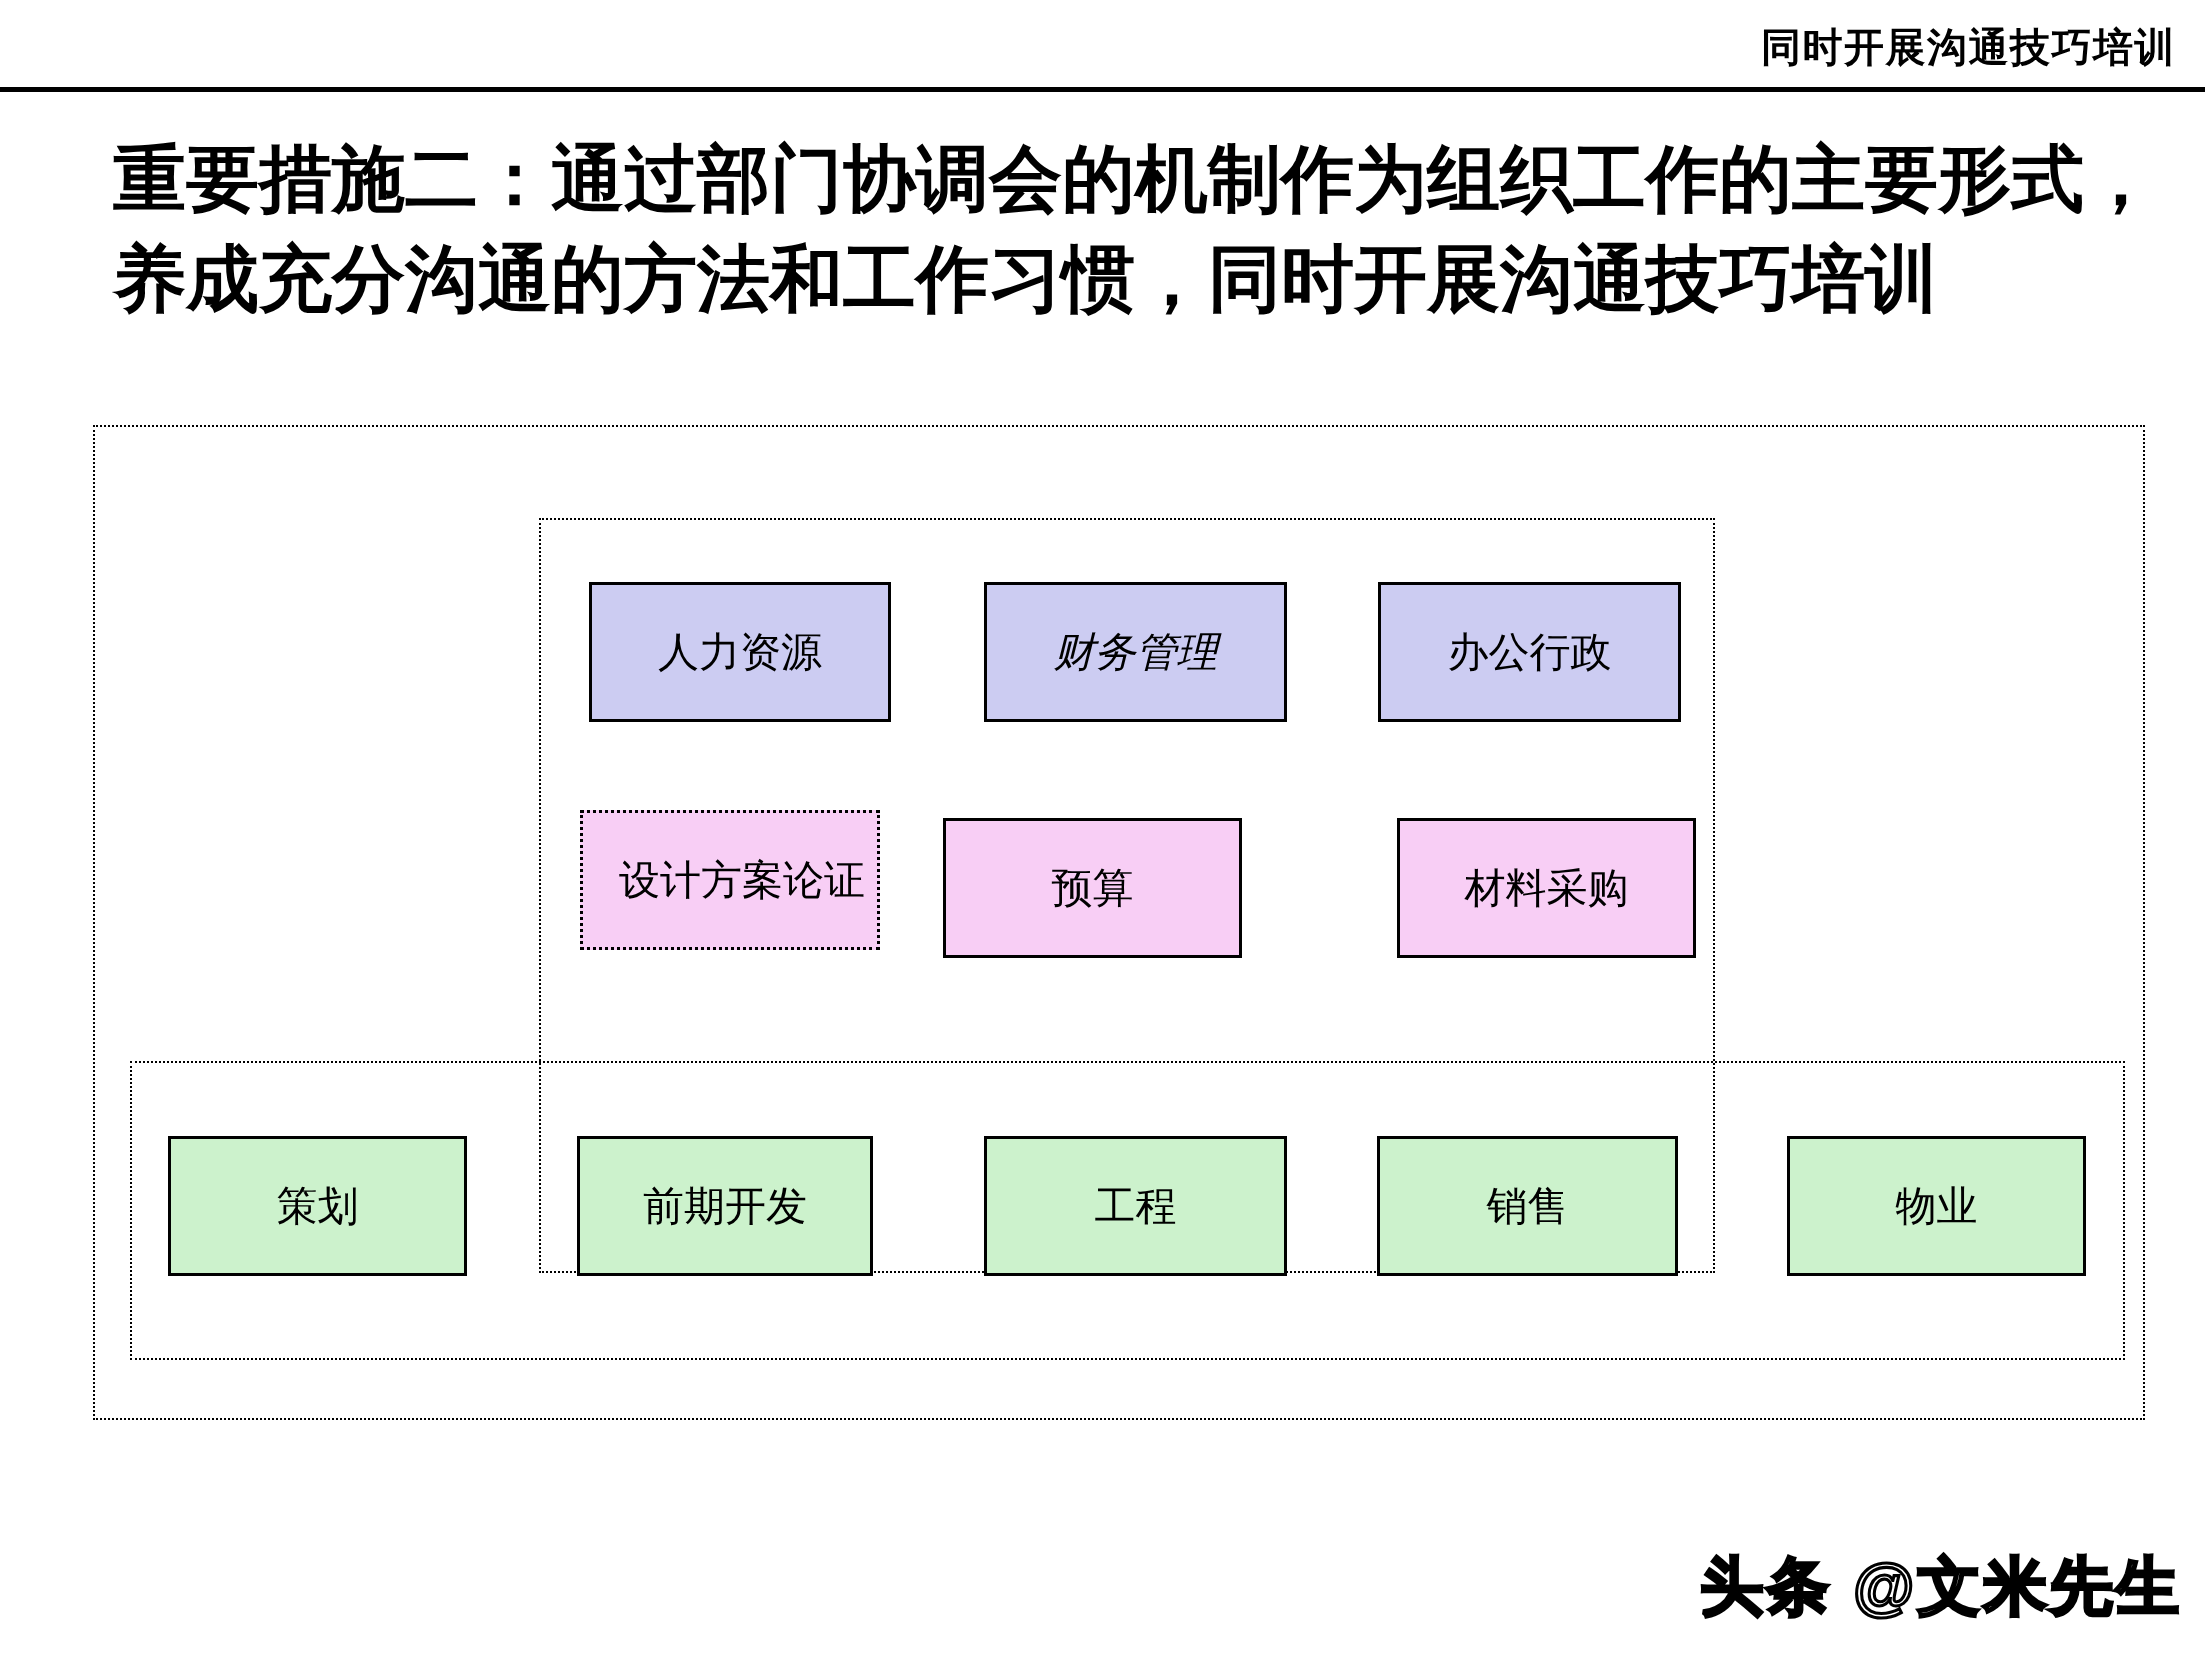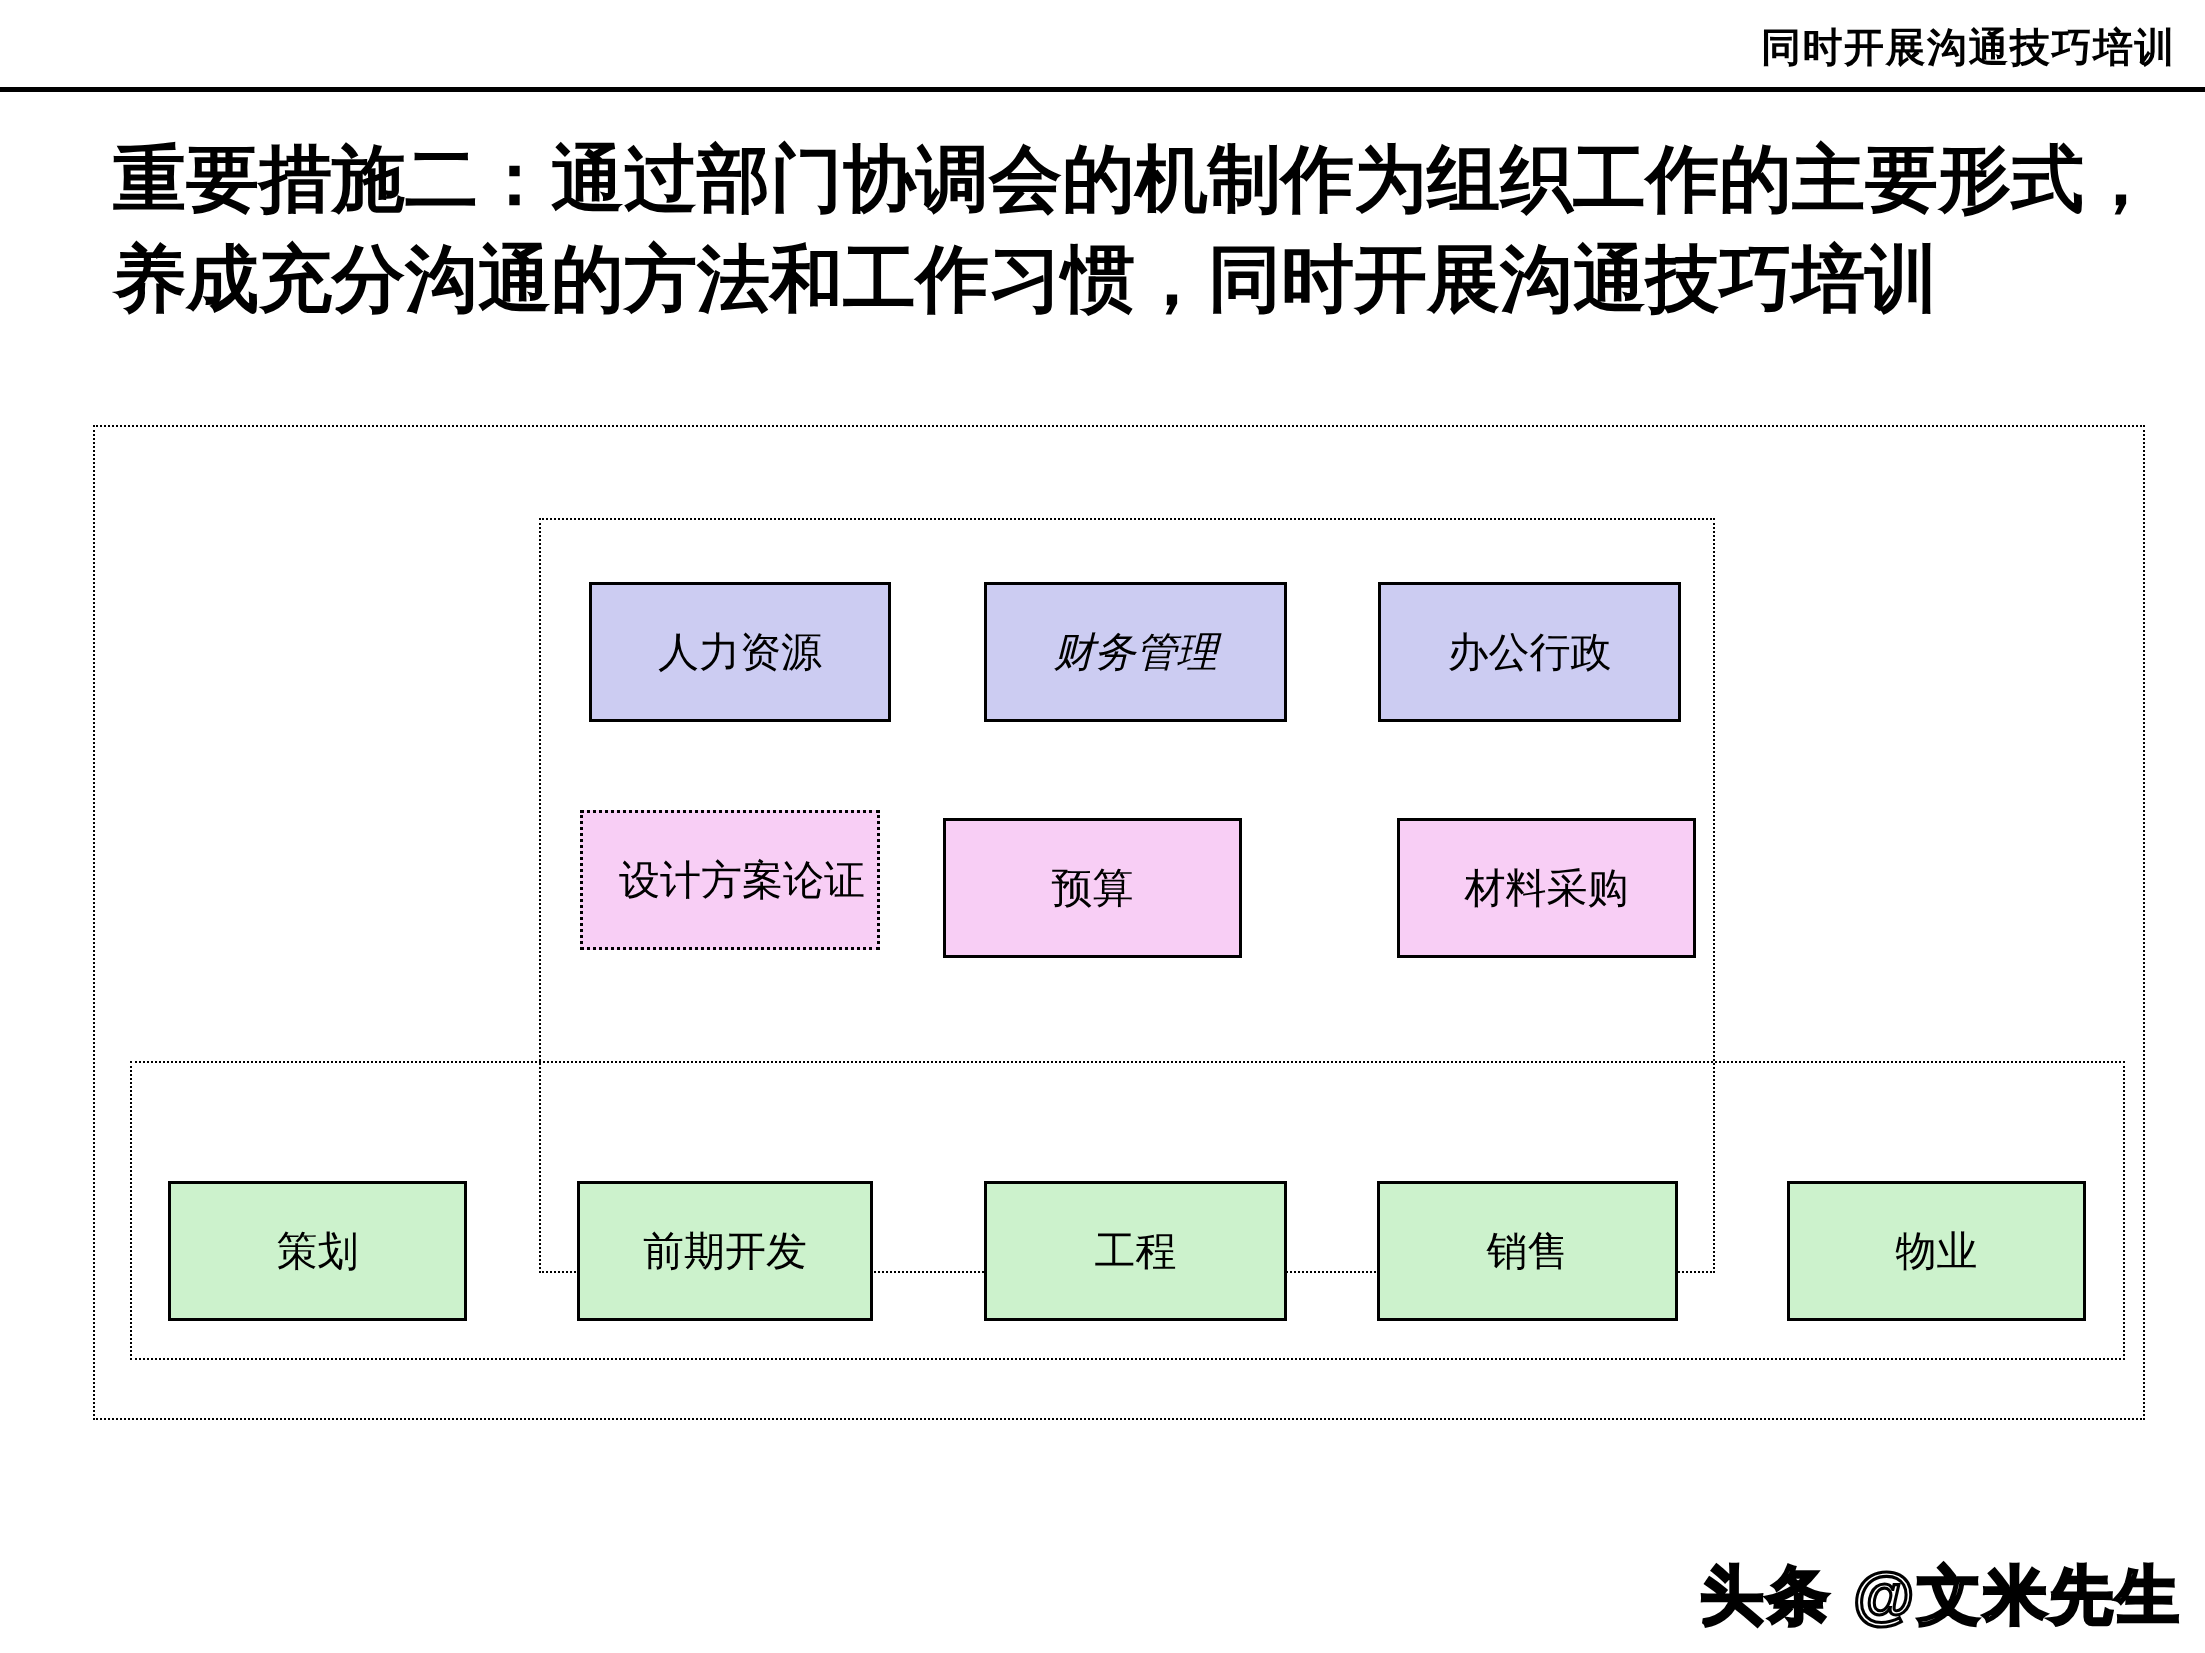--- a/index.html
+++ b/index.html
@@ -64,21 +64,21 @@
     height: 140px;
     border: 3.1px solid #000;
     display: flex;
     align-items: center;
     justify-content: center;
     font-size: 41px;
     white-space: nowrap;
   }
   .box-lavender { background: var(--lavender, #ccccf2); }
   .box-pink     { background: var(--pink, #f8cef5); }
-  .box-green    { background: var(--green, #ccf2cc); margin-top: 45px; }
+  .box-green    { background: var(--green, #ccf2cc); }
   .box-dotted   { border-style: dotted; padding-left: 24px; }
 
   
   .b-hr      { left: 589px;  top: 582px; width: 302px; }
   .b-finance { left: 984px; top: 582px; width: 303px; font-style: italic; }
   .b-admin   { left: 1378px; top: 582px; width: 303px; }
 
   
   .b-design   { left: 580px;  top: 810px; width: 300px; }
   .b-budget   { left: 943px; top: 818px; width: 299px; }
@@ -94,21 +94,20 @@
   
   .watermark {
     position: absolute;
     top: 1544px;
     right: 23px;
     font-size: 63px;
     font-weight: bold;
     letter-spacing: 3.1px;
     white-space: nowrap;
     color: #000;
-    margin-top: 9px;
     -webkit-text-fill-color: #ffffff;
     -webkit-text-stroke: 3.1px #000000;
   }
 </style>
 </head>
 <body>
 
 <div class="slide">
 
   <div class="header-title">同时开展沟通技巧培训</div>

